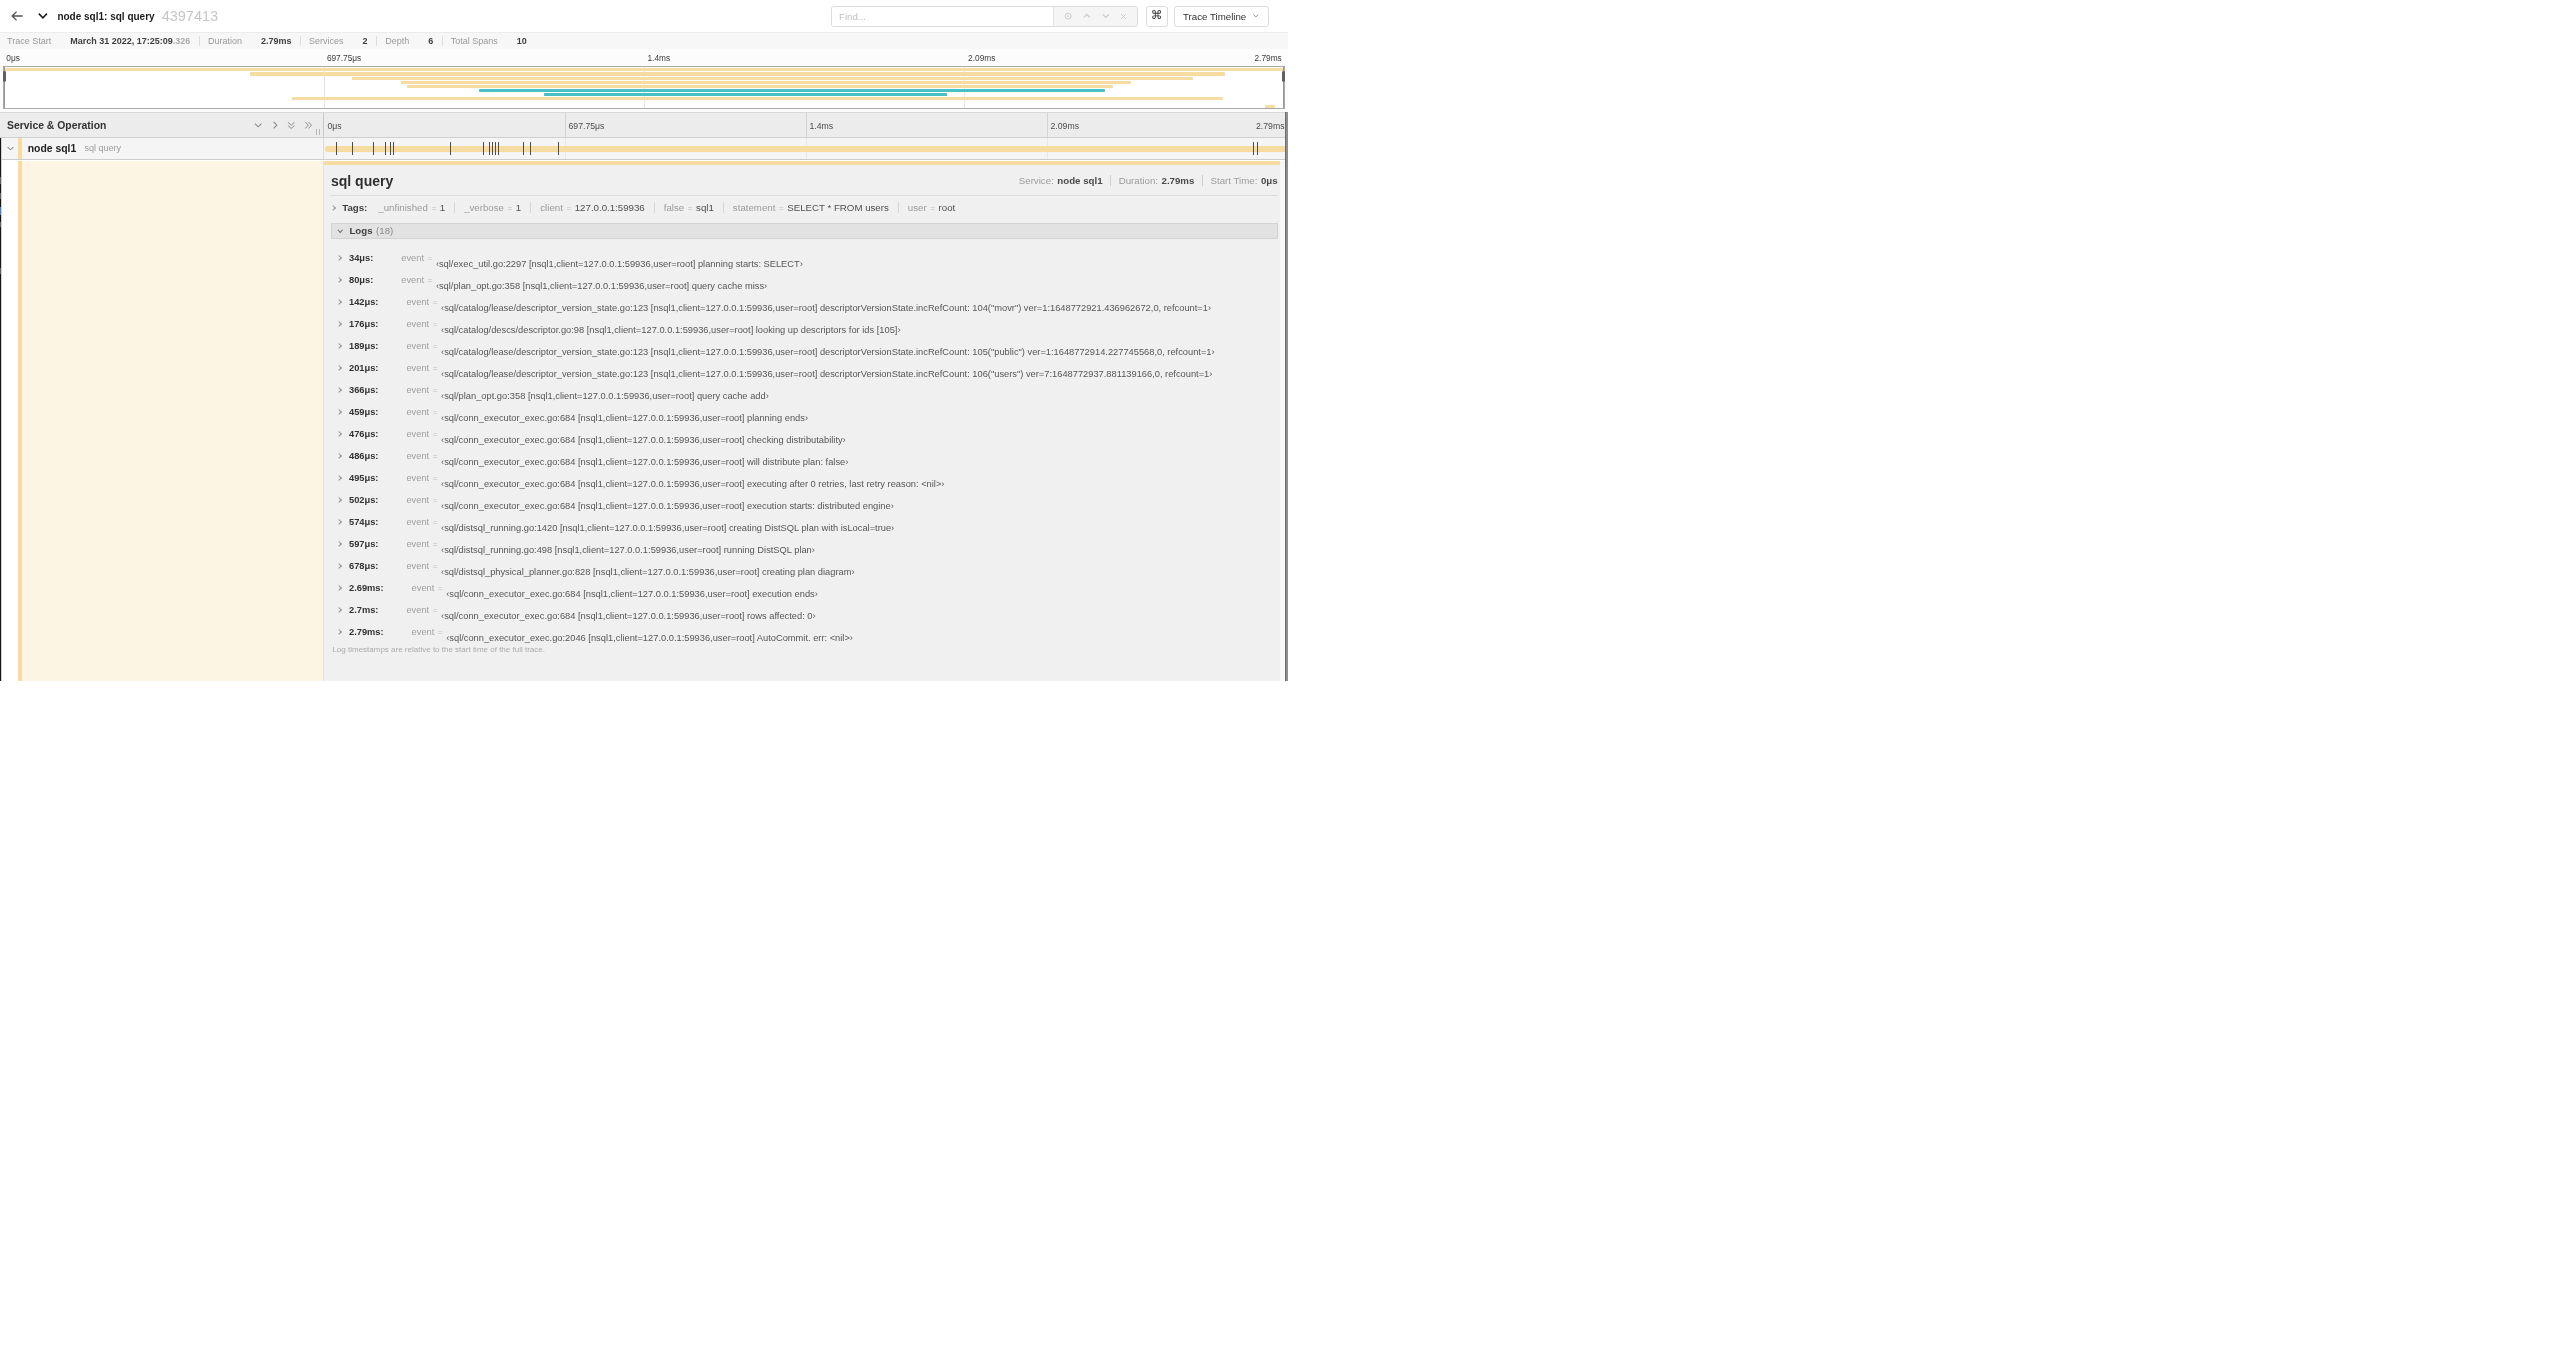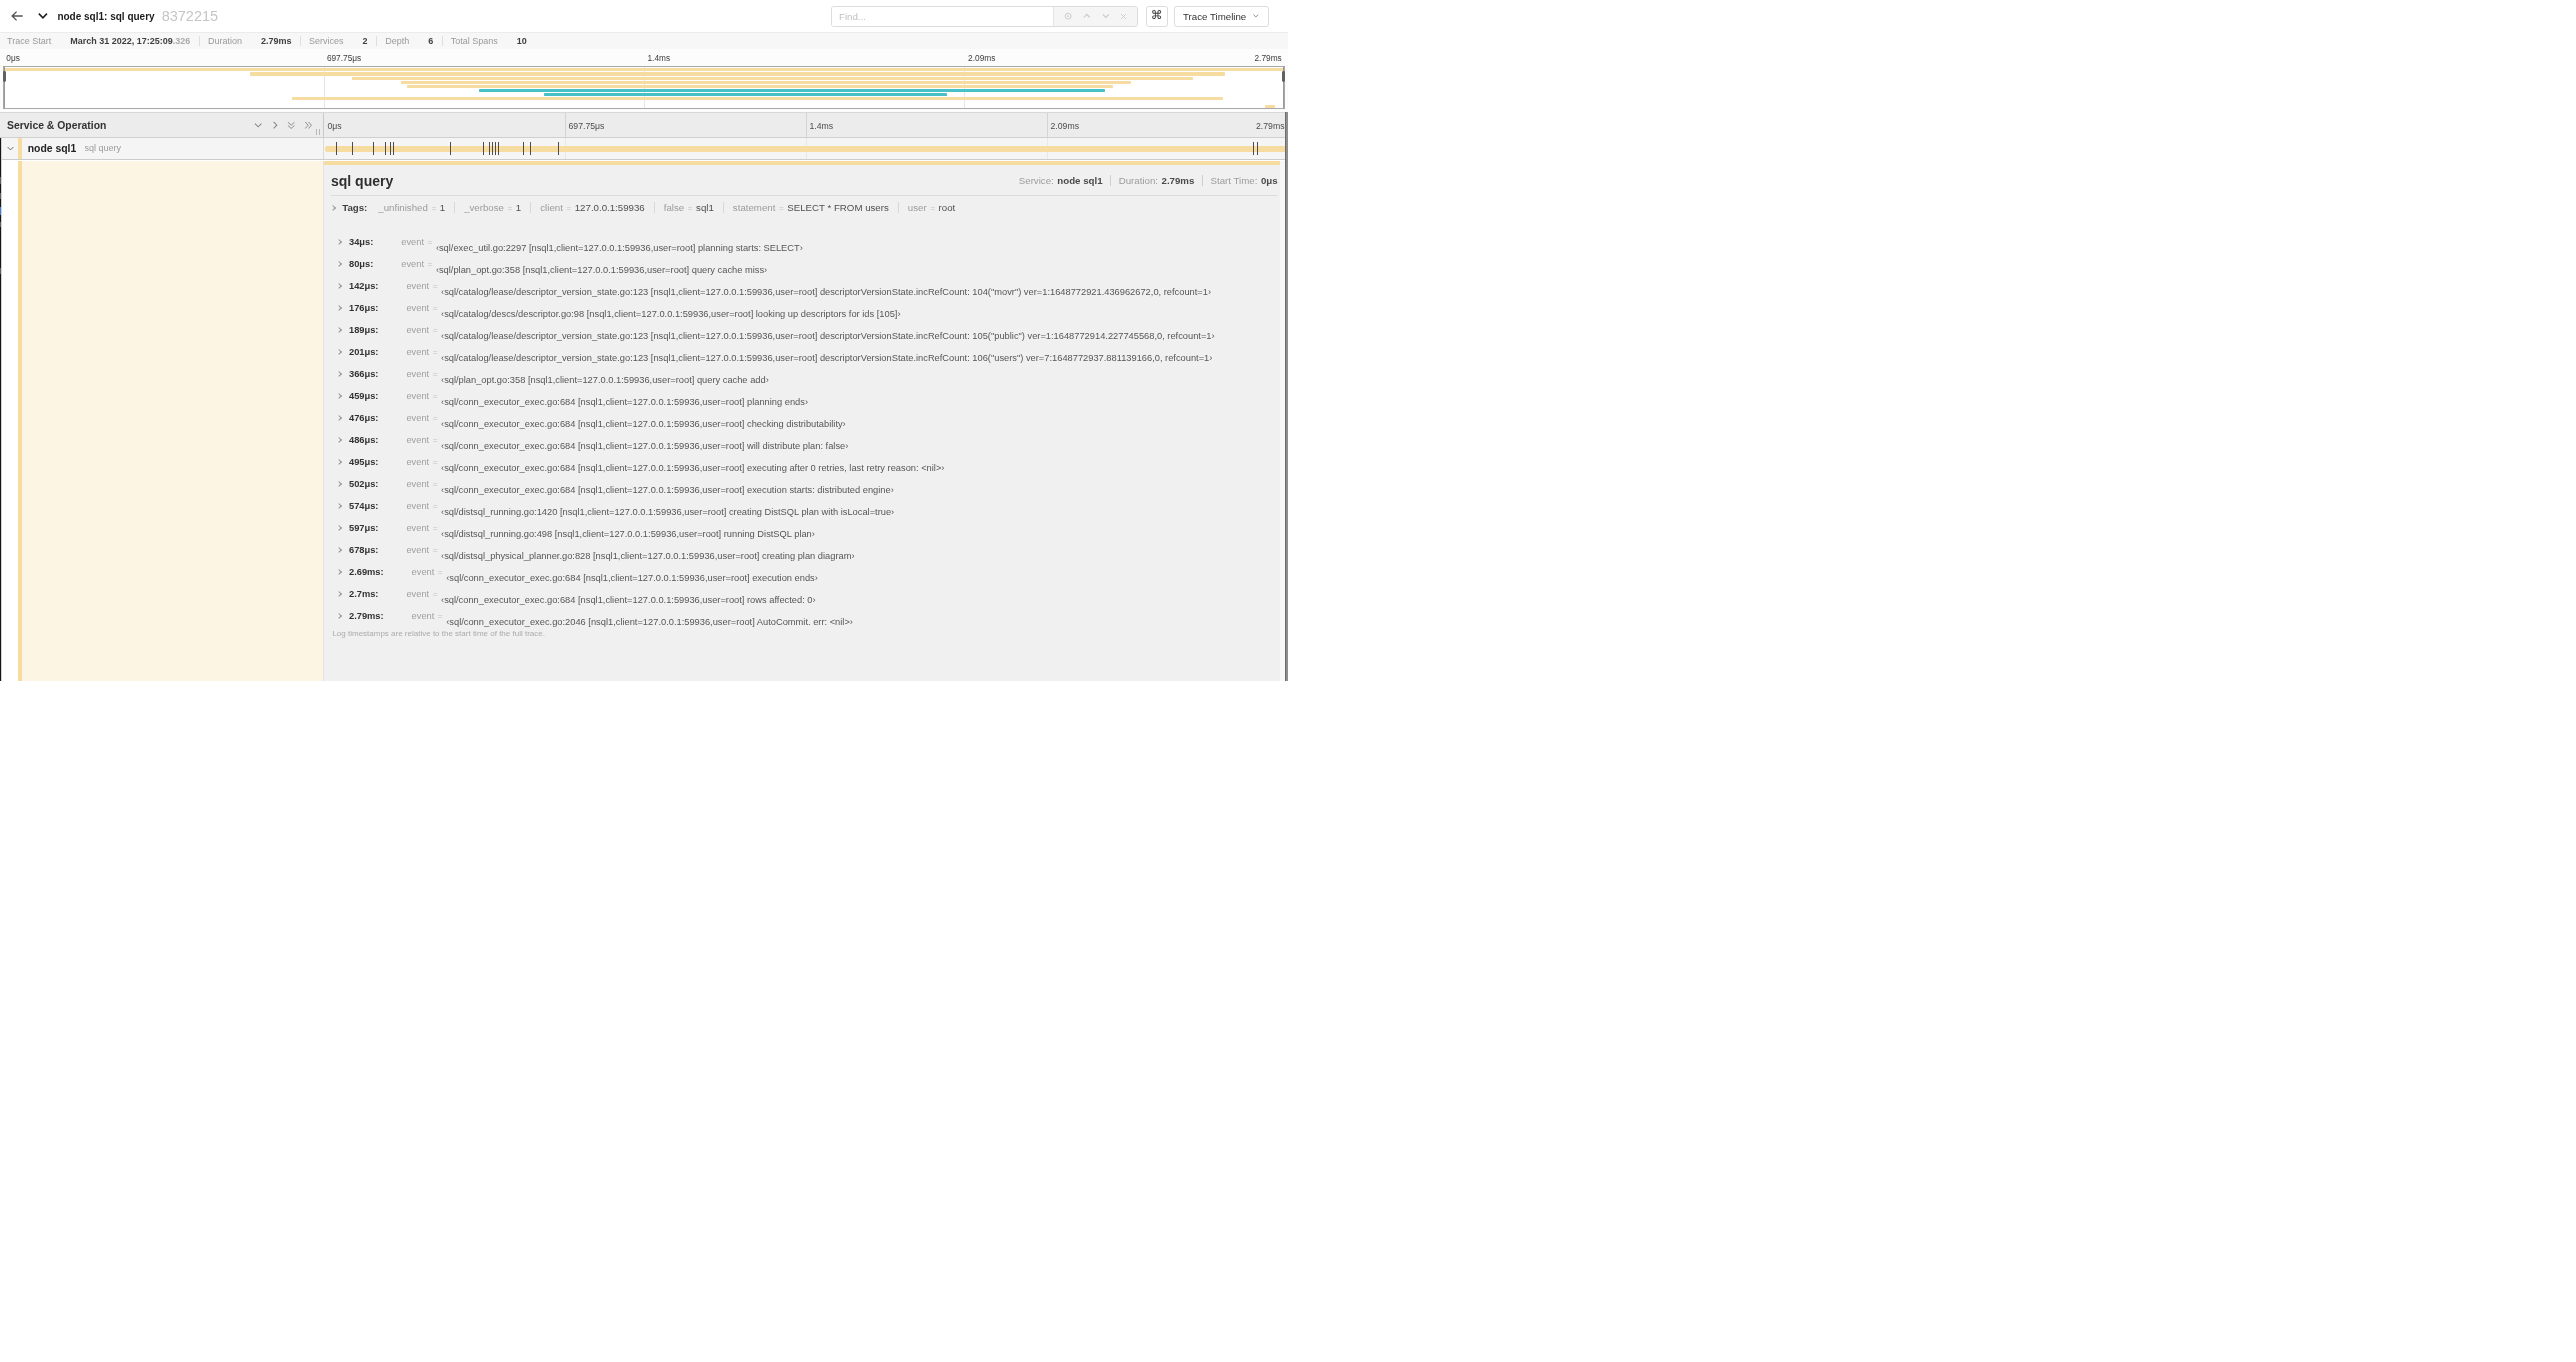--- a/index.html
+++ b/index.html
@@ -159,21 +159,21 @@
             <path d="M14.5 8H2.5M7.5 3L2.5 8l5 5" fill="none" stroke="currentColor" stroke-width="1.6"></path>
           </svg>
       </span>
     </button>
     <span class="hdr-chevron">
       <svg width="11.8" height="11.8" viewBox="0 0 16 16">
           <path d="M2.5 5l5.5 5.5L13.5 5" fill="none" stroke="currentColor" stroke-width="2.2"></path>
         </svg>
     </span>
     <h1 class="page-title">node sql1: sql query</h1>
-    <span class="trace-id">8372215</span>
+    <span class="trace-id">4397413</span>
 
     <div class="find-group">
       <input class="find-input" type="text" placeholder="Find..." style="">
       <div class="find-addons">
         <span class="addon-icon">
           <svg width="10.4" height="10.4" viewBox="0 0 16 16">
               <circle cx="8" cy="8" r="4.6" fill="none" stroke="currentColor" stroke-width="1.4"></circle>
               <circle cx="8" cy="8" r="1.3" fill="currentColor"></circle>
             </svg>
         </span>
@@ -399,20 +399,25 @@
   </span>
               <span class="tag">
     <span class="tag-key">user</span>
     <span class="tag-eq">=</span>
     <span class="tag-value">root</span>
   </span>
             </span>
         </div>
 
         <div class="logs">
+          <div class="logs-header">
+            <span class="chev down"></span>
+            <span class="logs-label">Logs</span>
+            <span class="logs-count">(18)</span>
+          </div>
           <div class="log-rows">
               <div class="log-row">
     <span class="chev"></span>
     <span class="log-time">34μs:</span>
     <span class="log-key">event</span>
     <span class="log-eq">=</span>
     <span class="log-value">‹sql/exec_util.go:2297 [nsql1,client=127.0.0.1:59936,user=root] planning starts: SELECT›</span>
   </div>
               <div class="log-row">
     <span class="chev"></span>

